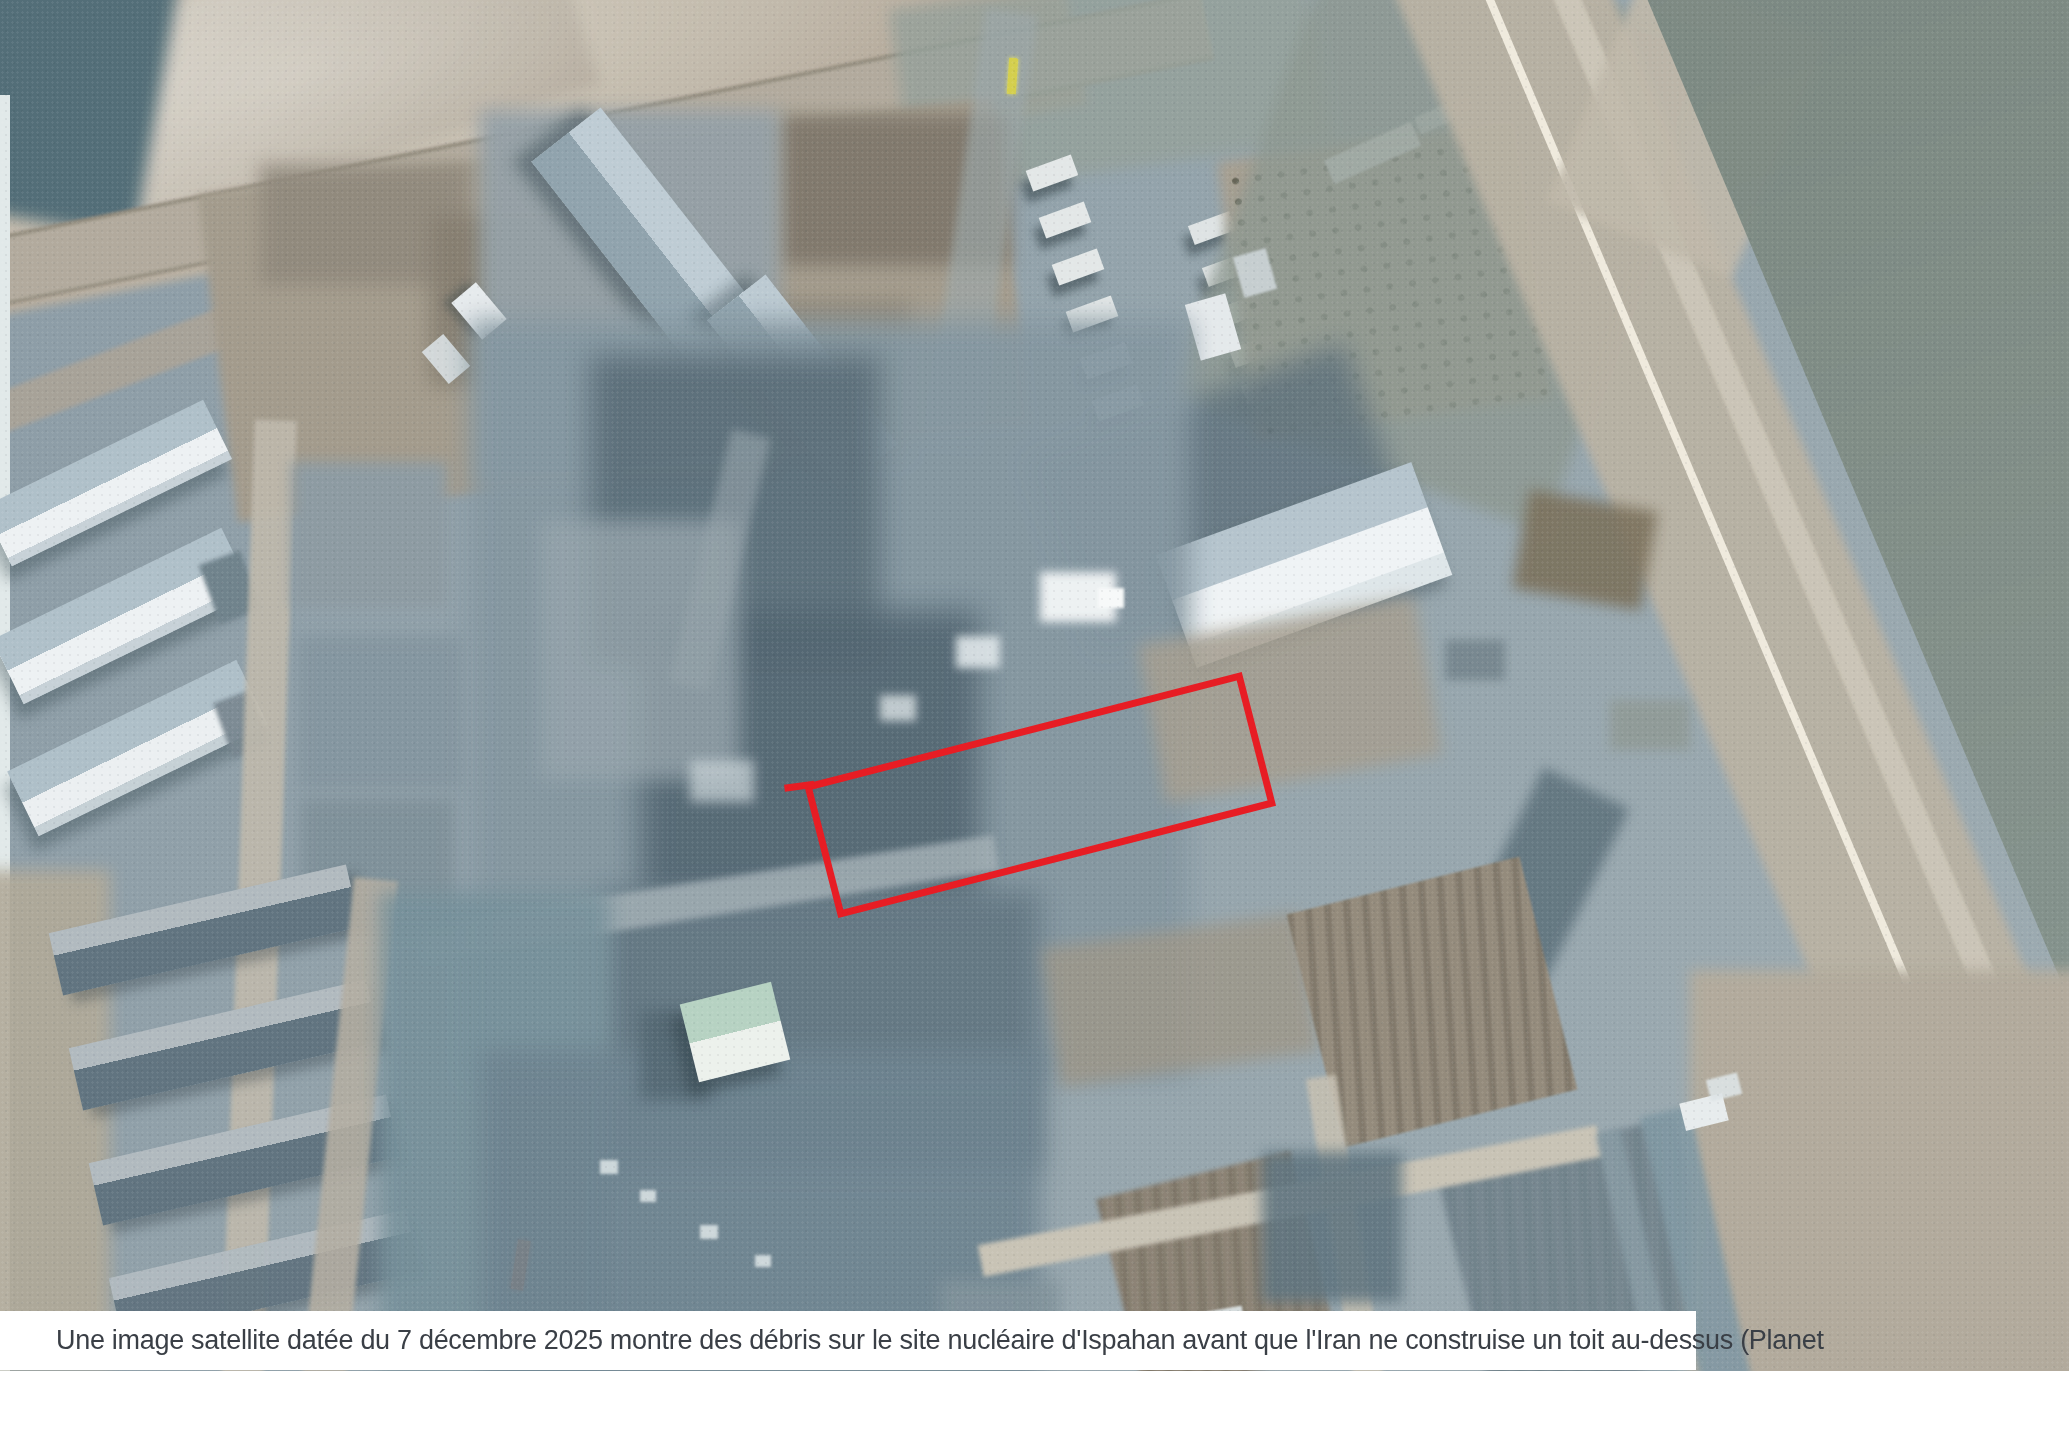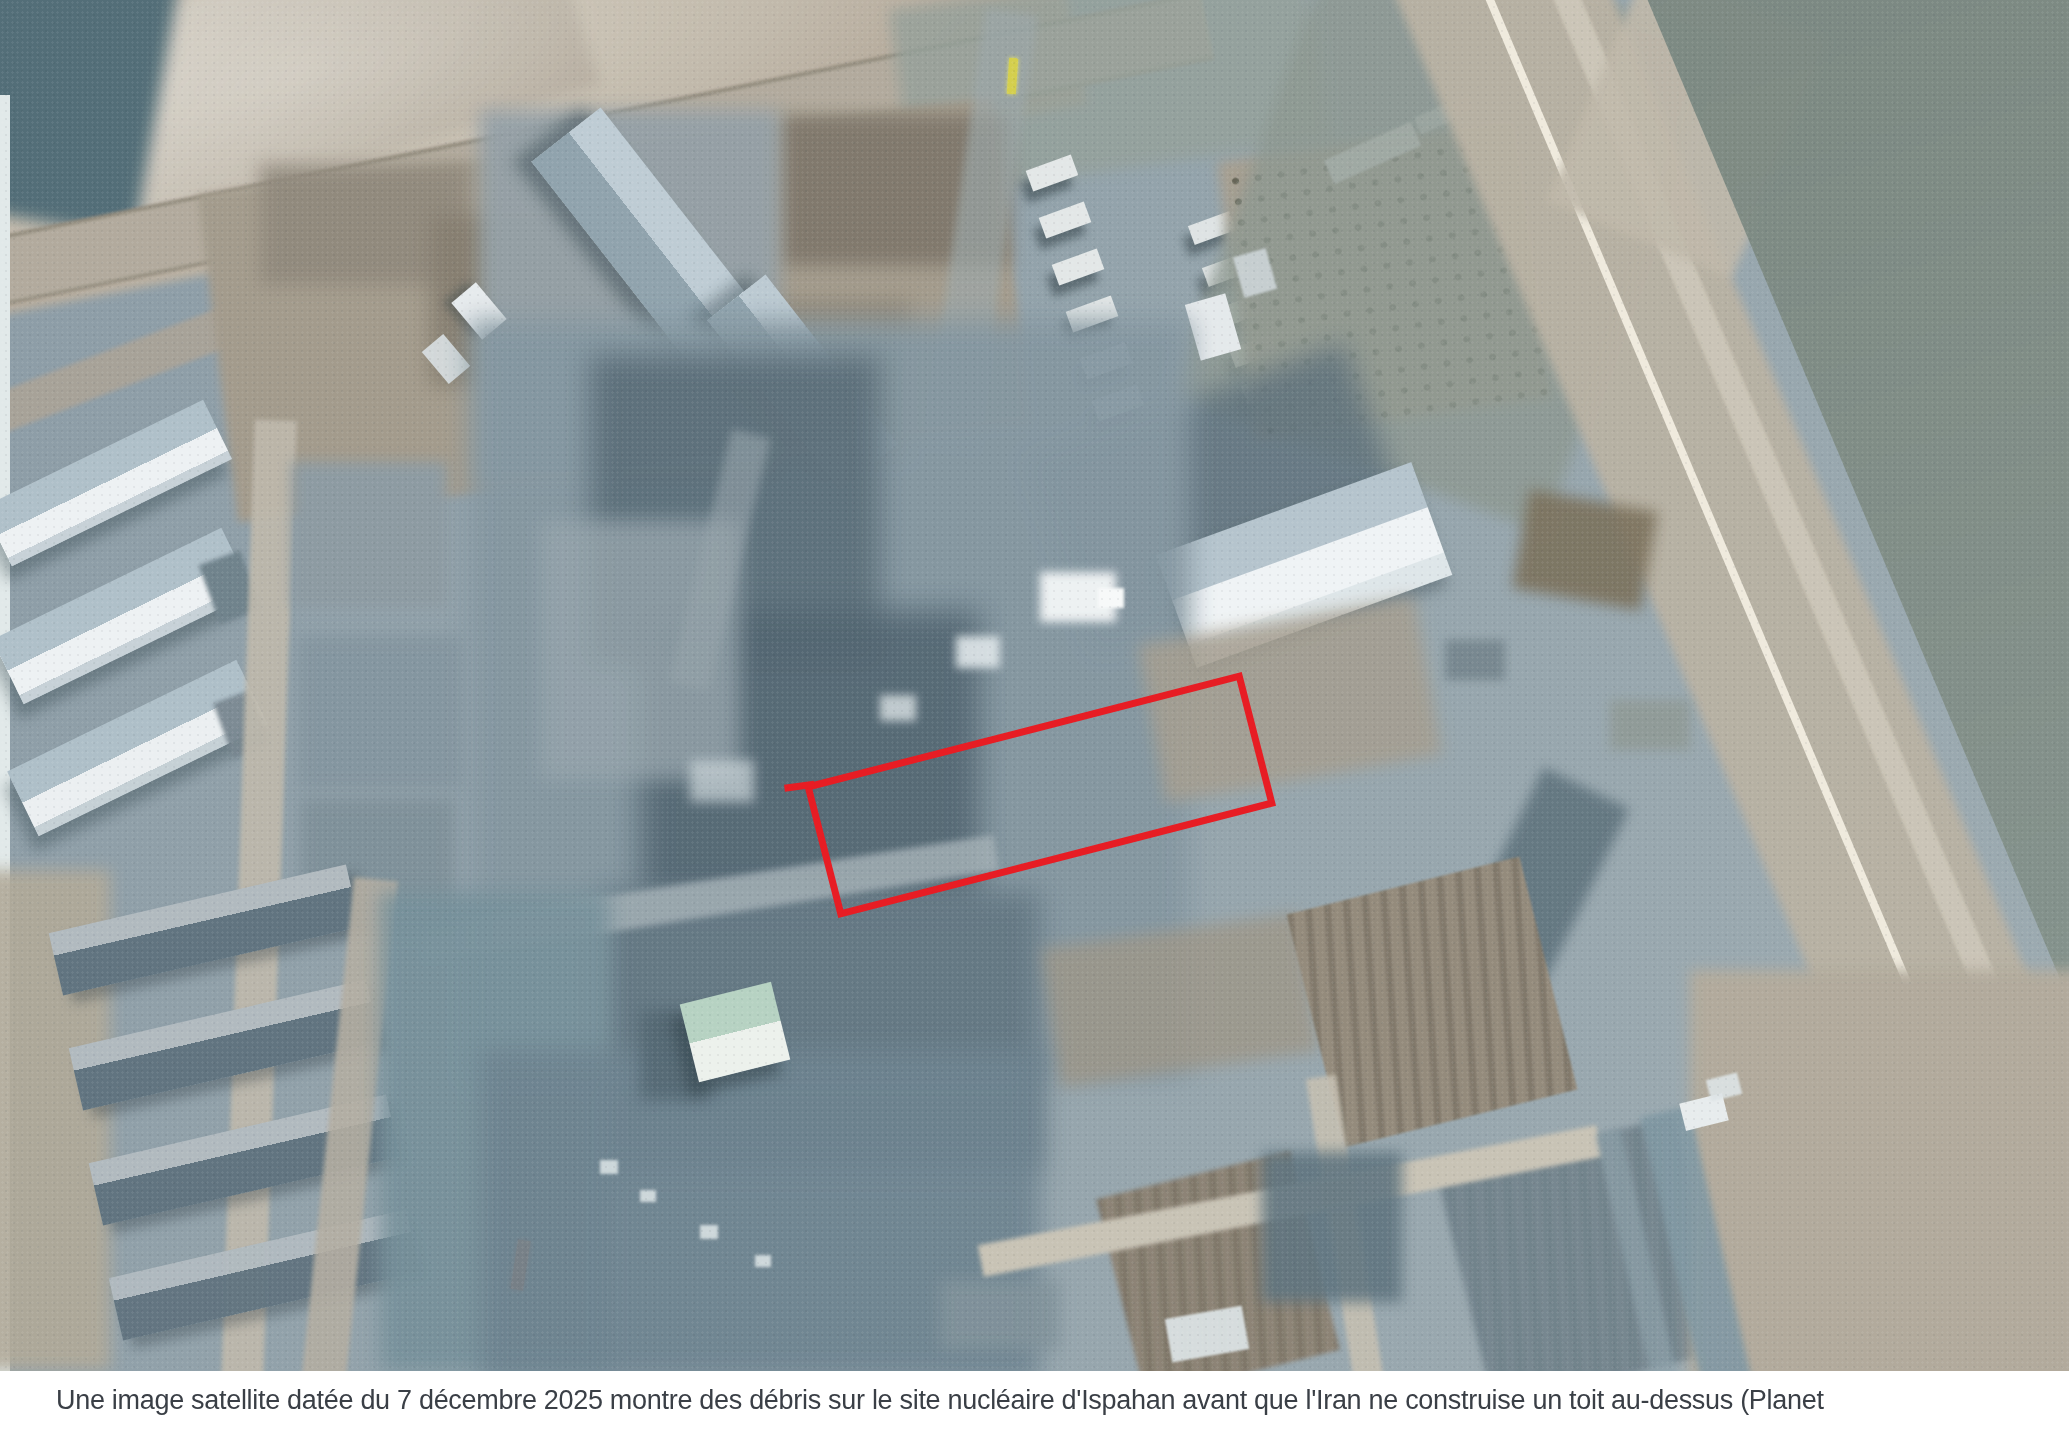--- a/index.html
+++ b/index.html
@@ -20,21 +20,21 @@
   .grain{position:absolute;inset:0;
          background-image:radial-gradient(rgba(255,255,255,.07) 1px,transparent 1.4px),
                           radial-gradient(rgba(20,30,40,.06) 1px,transparent 1.4px);
          background-size:5px 5px,8px 8px;background-position:0 0,2px 3px;}
   
   #annotation{position:absolute;left:814px;top:726px;width:452px;height:138px;
               box-sizing:border-box;border:7px solid #e71d24;transform:rotate(-14.4deg);}
   #annotation .stub{position:absolute;left:-27px;top:-8px;width:30px;height:7px;background:#e71d24;
                     transform:rotate(7deg);transform-origin:right center;}
   
-  #caption-bar{position:absolute;left:0;top:1371px;width:2002px;height:59px;background:#ffffff;
+  #caption-bar{position:absolute;left:0;top:1311px;width:1696px;height:59px;background:#ffffff;
                display:flex;align-items:center;}
   #caption-bar span{margin-left:56px;font-size:27px;letter-spacing:-0.3px;color:#3a3f46;
                     white-space:nowrap;}
 </style>
 </head>
 <body>
 
 <div id="stage">
 
   <div id="photo">

